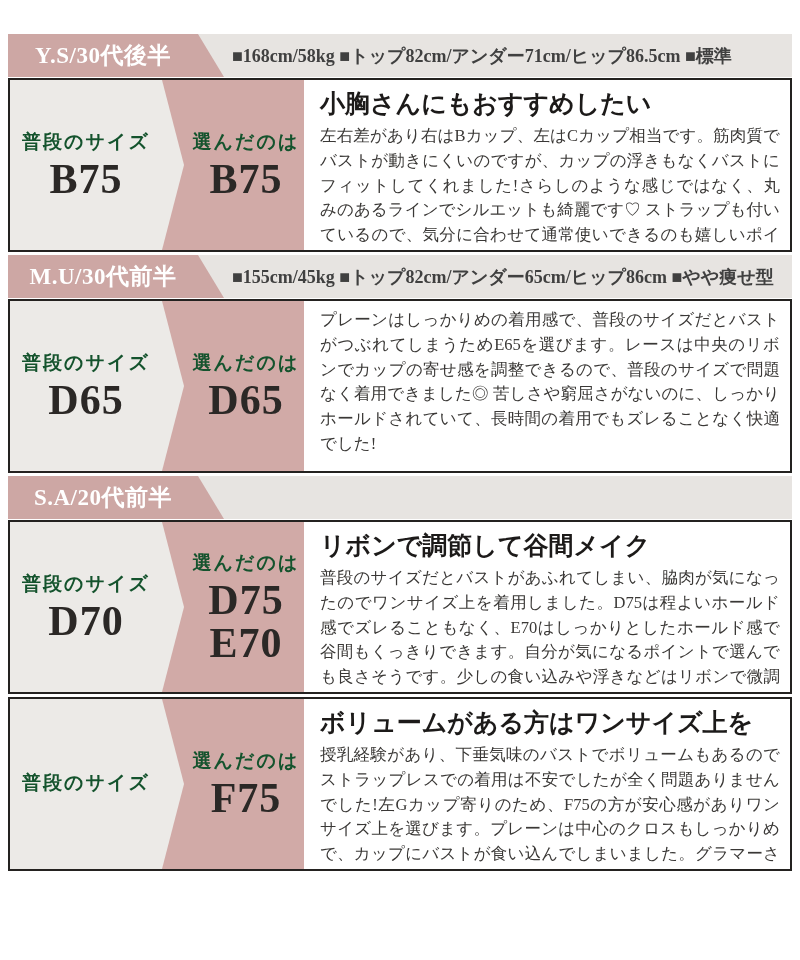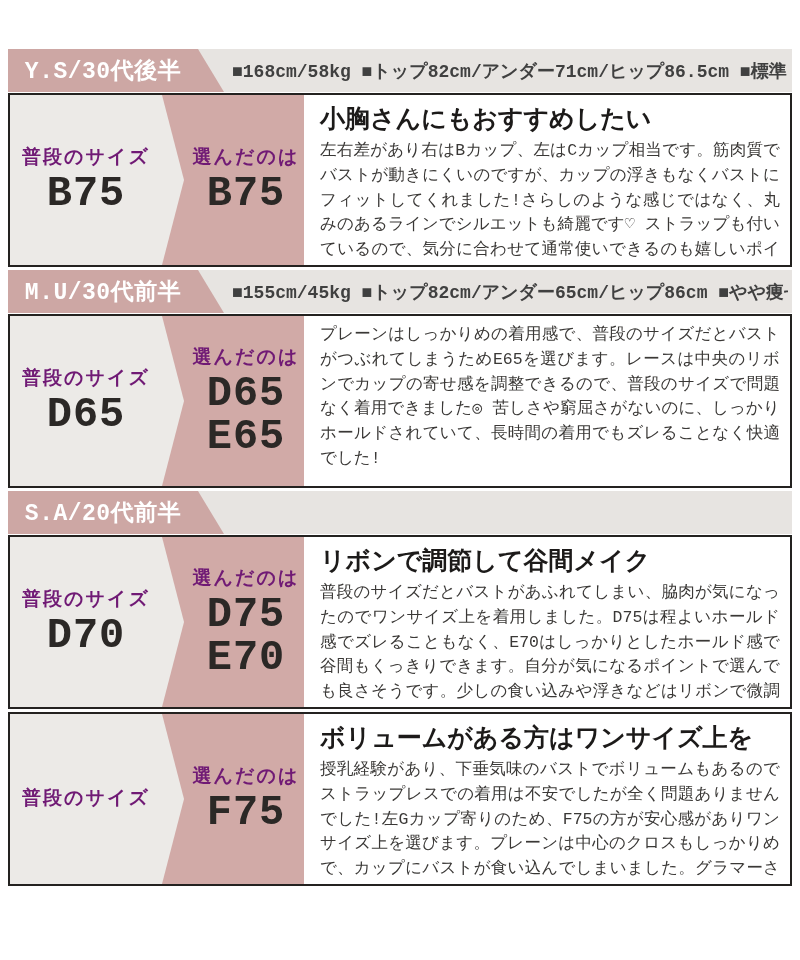--- a/index.html
+++ b/index.html
@@ -1,21 +1,21 @@
 <!DOCTYPE html>
 <html><head>
 <meta charset="utf-8">
 <style>
   * { box-sizing: border-box; }
   html,body { margin:0; padding:0; background:#ffffff; }
   .page {
     width: 800px; height: 960px;
     background: #ffffff;
-    padding-top: 49px;
-    font-family: Liberation Mono, monospace;
+    padding-top: 34px;
+    font-family: Liberation Serif, serif;
     overflow: hidden;
   }
   .section { margin: 0 8px 3px 8px; }
 
   
   .sec-header {
     position: relative;
     height: 43px;
     background: #e7e4e1;
     margin-bottom: 1px;
@@ -61,21 +61,21 @@
     flex: 0 0 142px;
     margin-left: -22px;
     background: #d1aaa7;
     display: flex; flex-direction: column;
     justify-content: center; align-items: center;
     padding-left: 26px;
     z-index: 1;
   }
   .size-label {
     font-size: 19px; font-weight: 700;
-    color: #701a75; letter-spacing: 2px;
+    color: #14532d; letter-spacing: 2px;
     margin-bottom: 3px;
     white-space: nowrap;
   }
   .size-value {
     font-size: 42px; font-weight: 700;
     color: #2b2826; line-height: 1.02;
     letter-spacing: 1px;
   }
   .col-text {
     flex: 1;
@@ -130,21 +130,20 @@
     </div>
     <div class="sec-box">
       <div class="col-usual">
         <div class="size-label">普段のサイズ</div>
         <div class="size-value">D65</div>
         <div class="size-value"></div>
       </div>
       <div class="col-chosen">
         <div class="size-label">選んだのは</div>
         <div class="size-value">D65</div>
-        <div class="size-value">E65</div>
       </div>
       <div class="col-text">
         <div class="review-body">プレーンはしっかりめの着用感で、普段のサイズだとバストがつぶれてしまうためE65を選びます。レースは中央のリボンでカップの寄せ感を調整できるので、普段のサイズで問題なく着用できました◎ 苦しさや窮屈さがないのに、しっかりホールドされていて、長時間の着用でもズレることなく快適でした!</div>
       </div>
     </div>
   </div>
 
   <div class="section">
     <div class="sec-header">
       <div class="person-tag">S.A/20代前半</div>

